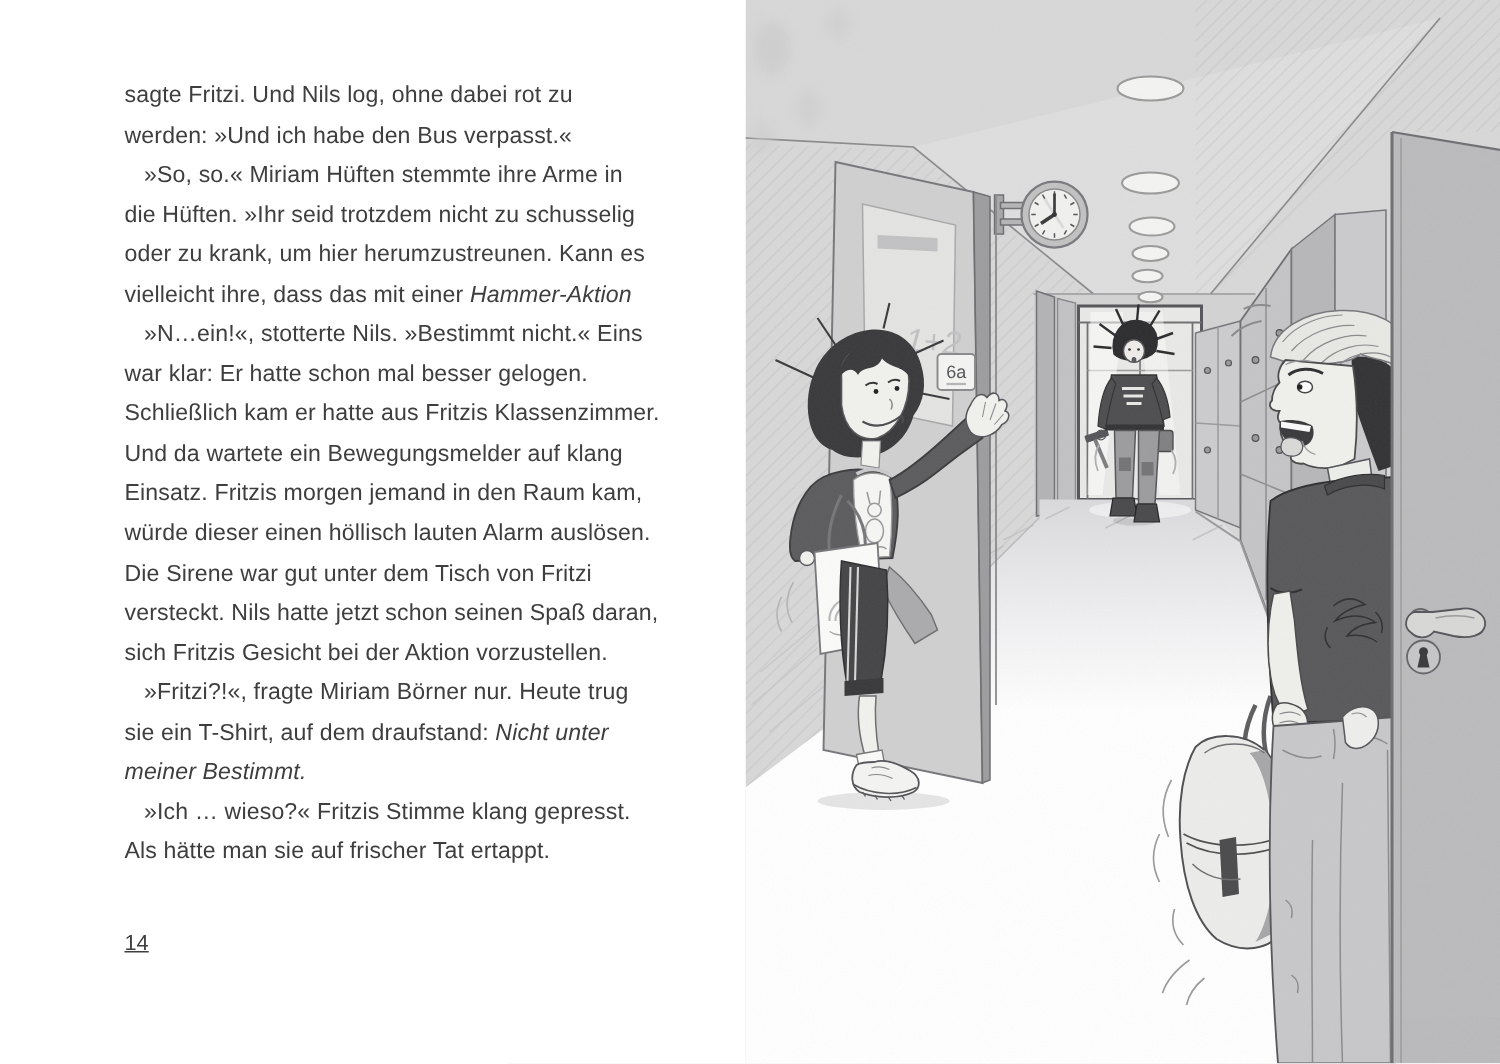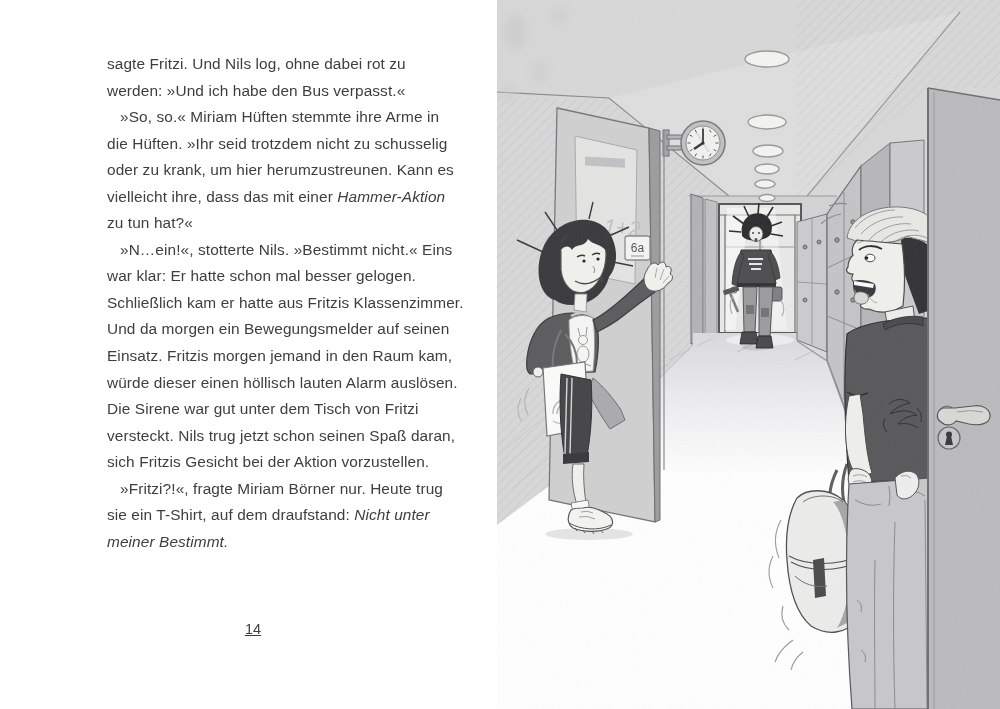--- a/index.html
+++ b/index.html
@@ -2,24 +2,24 @@
 <html><head>
 <meta charset="utf-8">
 <style>
   html,body{margin:0;padding:0;background:#ffffff;}
   #stage{position:relative;width:1000px;height:709px;background:#ffffff;overflow:hidden;
          font-family:"Liberation Sans",sans-serif;}
   
   #text-block{position:absolute;left:83px;top:51px;width:395px;
               font-size:15.4px;line-height:26.55px;color:#3e3e3e;letter-spacing:.1px;}
   .para{margin:0;}
-  .line{display:block;white-space:nowrap;margin-left:24px;}
+  .line{display:block;white-space:nowrap;}
   .para.indent .line:first-child{padding-left:13px;}
   .line em{}
-  #page-number{position:absolute;left:83px;top:621px;width:340px;text-align:center;
+  #page-number{position:absolute;left:83px;top:621px;width:340px;
                font-size:14.5px;color:#3e3e3e;text-decoration:underline;}
   
   #illustration{position:absolute;left:497px;top:0;width:503px;height:709px;}
   #illustration svg{display:block;}
 </style>
 </head>
 <body>
 
 <div id="stage">
 
@@ -27,37 +27,40 @@
     <div id="text-block">
         <div class="para">
           <span class="line"><span>sagte Fritzi. Und Nils log, ohne dabei rot zu</span></span>
           <span class="line"><span>werden: »Und ich habe den Bus verpasst.«</span></span>
         </div>
         <div class="para indent">
           <span class="line"><span>»So, so.« Miriam Hüften stemmte ihre Arme in</span></span>
           <span class="line"><span>die Hüften. »Ihr seid trotzdem nicht zu schusselig</span></span>
           <span class="line"><span>oder zu krank, um hier herumzustreunen. Kann es</span></span>
           <span class="line"><span>vielleicht ihre, dass das mit einer </span><em>Hammer-Aktion</em></span>
-          <span class="line"><span>zu tun hat?«</span></span>
         </div>
         <div class="para indent">
           <span class="line"><span>»N…ein!«, stotterte Nils. »Bestimmt nicht.« Eins</span></span>
           <span class="line"><span>war klar: Er hatte schon mal besser gelogen.</span></span>
           <span class="line"><span>Schließlich kam er hatte aus Fritzis Klassenzimmer.</span></span>
-          <span class="line"><span>Und da morgen ein Bewegungsmelder auf seinen</span></span>
+          <span class="line"><span>Und da wartete ein Bewegungsmelder auf klang</span></span>
           <span class="line"><span>Einsatz. Fritzis morgen jemand in den Raum kam,</span></span>
           <span class="line"><span>würde dieser einen höllisch lauten Alarm auslösen.</span></span>
           <span class="line"><span>Die Sirene war gut unter dem Tisch von Fritzi</span></span>
-          <span class="line"><span>versteckt. Nils trug jetzt schon seinen Spaß daran,</span></span>
+          <span class="line"><span>versteckt. Nils hatte jetzt schon seinen Spaß daran,</span></span>
           <span class="line"><span>sich Fritzis Gesicht bei der Aktion vorzustellen.</span></span>
         </div>
         <div class="para indent">
           <span class="line"><span>»Fritzi?!«, fragte Miriam Börner nur. Heute trug</span></span>
           <span class="line"><span>sie ein T-Shirt, auf dem draufstand: </span><em>Nicht unter</em></span>
           <span class="line"><em>meiner Bestimmt.</em></span>
+        </div>
+        <div class="para indent">
+          <span class="line"><span>»Ich … wieso?« Fritzis Stimme klang gepresst.</span></span>
+          <span class="line"><span>Als hätte man sie auf frischer Tat ertappt.</span></span>
         </div>
       </div>
     <div id="page-number">14</div>
   </div>
 
   <div id="illustration">
   <svg viewBox="0 0 503 709" width="503" height="709" xmlns="http://www.w3.org/2000/svg">
     <defs>
       <pattern id="hatch" width="7" height="7" patternTransform="rotate(45)" patternUnits="userSpaceOnUse">
         <rect width="7" height="7" fill="none"></rect>

